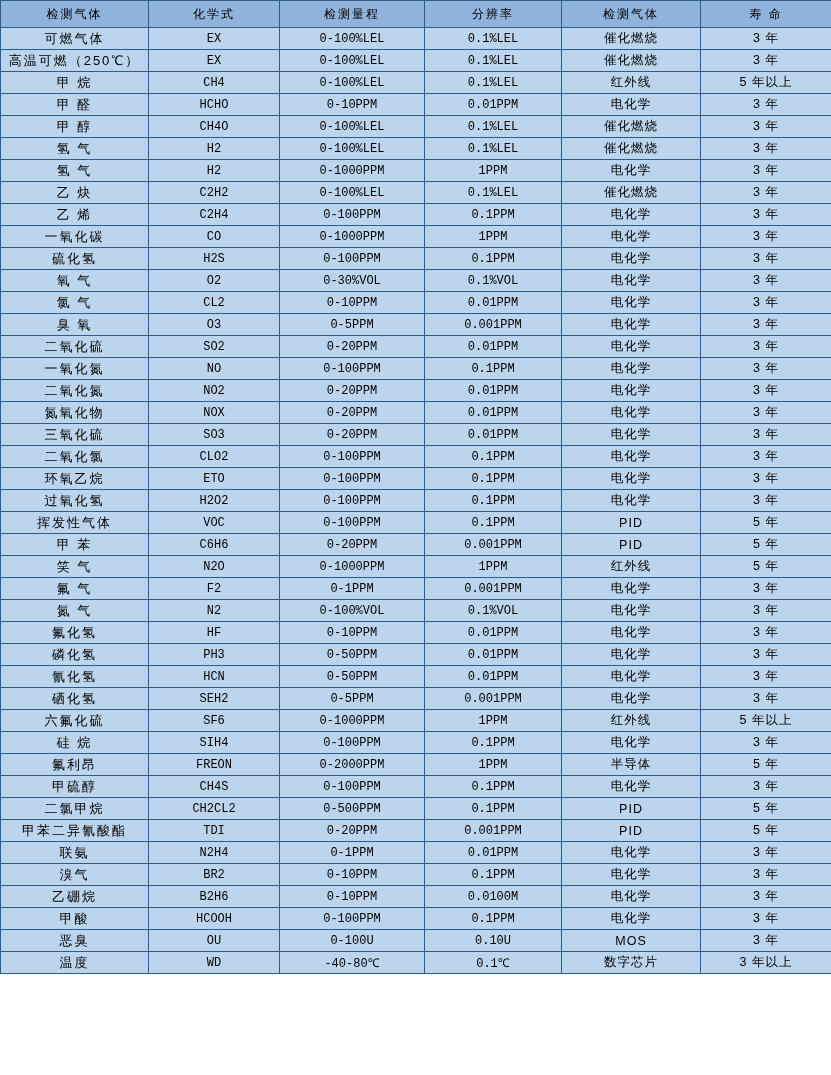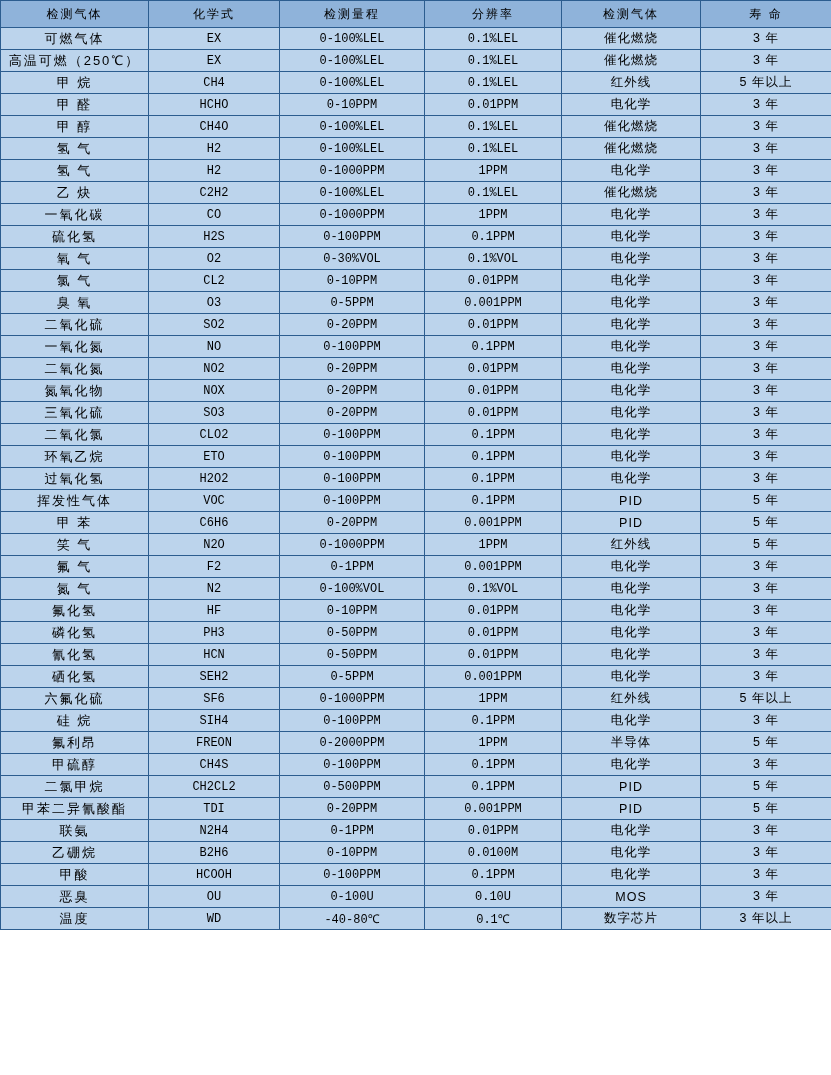--- a/index.html
+++ b/index.html
@@ -145,20 +145,28 @@
       </tr>
       <tr>
         <td class="name">乙 炔</td>
         <td class="formula">C2H2</td>
         <td class="range">0-100%LEL</td>
         <td class="resolution">0.1%LEL</td>
         <td class="principle">催化燃烧</td>
         <td class="life">3 年</td>
       </tr>
       <tr>
+        <td class="name">乙 烯</td>
+        <td class="formula">C2H4</td>
+        <td class="range">0-100PPM</td>
+        <td class="resolution">0.1PPM</td>
+        <td class="principle">电化学</td>
+        <td class="life">3 年</td>
+      </tr>
+      <tr>
         <td class="name">一氧化碳</td>
         <td class="formula">CO</td>
         <td class="range">0-1000PPM</td>
         <td class="resolution">1PPM</td>
         <td class="principle">电化学</td>
         <td class="life">3 年</td>
       </tr>
       <tr>
         <td class="name">硫化氢</td>
         <td class="formula">H2S</td>
@@ -377,20 +385,28 @@
       </tr>
       <tr>
         <td class="name">联氨</td>
         <td class="formula">N2H4</td>
         <td class="range">0-1PPM</td>
         <td class="resolution">0.01PPM</td>
         <td class="principle">电化学</td>
         <td class="life">3 年</td>
       </tr>
       <tr>
+        <td class="name">溴气</td>
+        <td class="formula">BR2</td>
+        <td class="range">0-10PPM</td>
+        <td class="resolution">0.1PPM</td>
+        <td class="principle">电化学</td>
+        <td class="life">3 年</td>
+      </tr>
+      <tr>
         <td class="name">乙硼烷</td>
         <td class="formula">B2H6</td>
         <td class="range">0-10PPM</td>
         <td class="resolution">0.0100M</td>
         <td class="principle">电化学</td>
         <td class="life">3 年</td>
       </tr>
       <tr>
         <td class="name">甲酸</td>
         <td class="formula">HCOOH</td>

